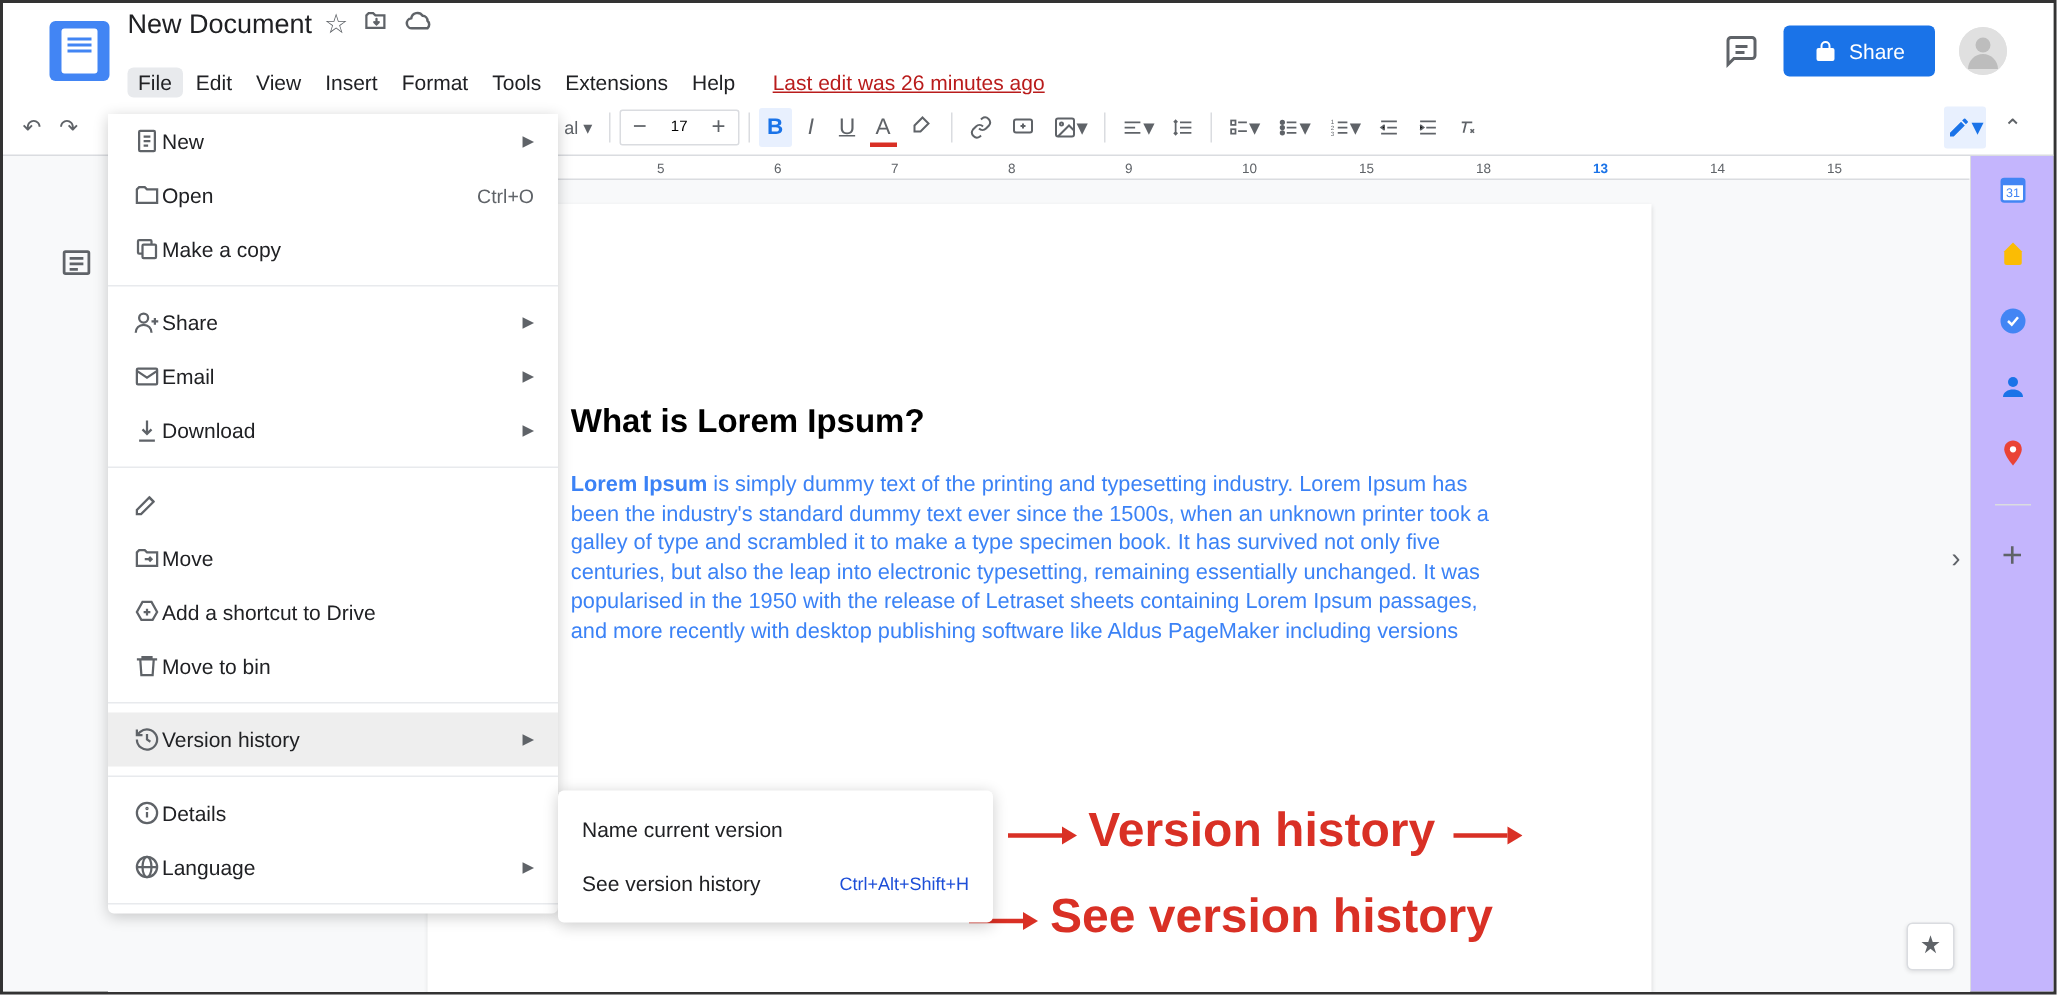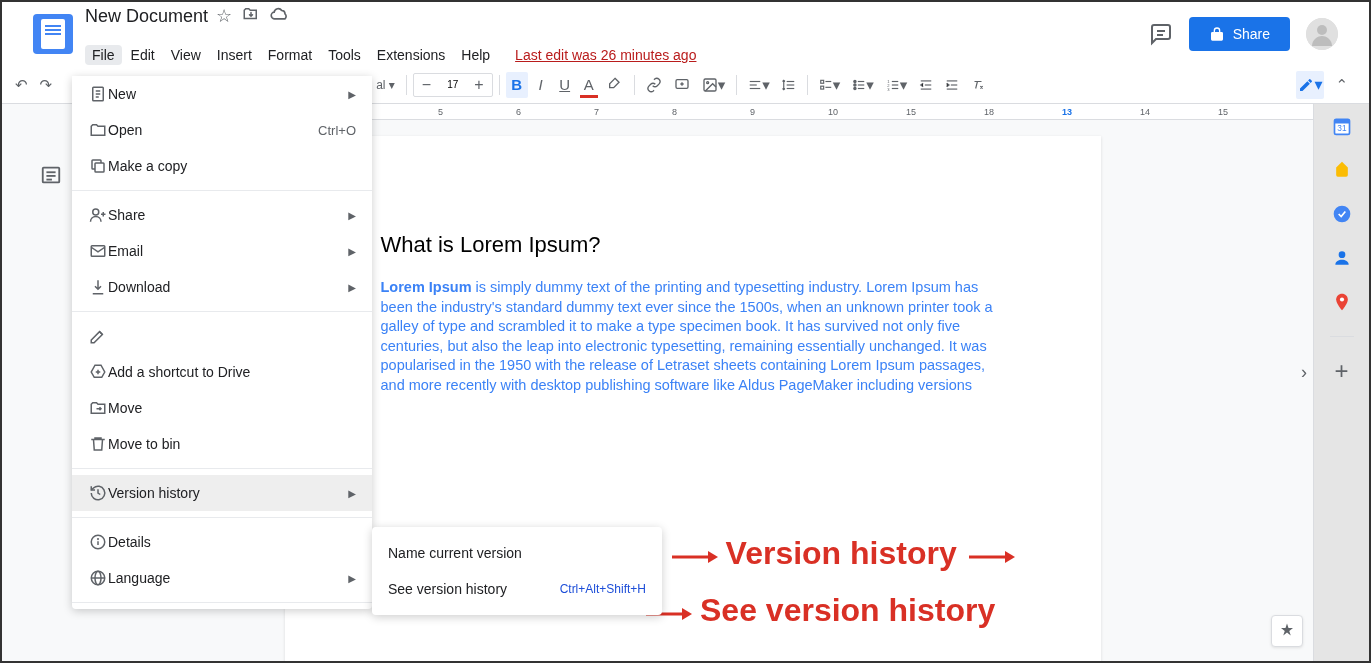--- a/index.html
+++ b/index.html
@@ -37,42 +37,42 @@
 
 .main-area { display: flex; height: calc(100% - 64px - 38px); position: relative; }
 .left-gutter { width: 70px; background: #f8f9fa; padding-top: 60px; padding-left: 38px;}
 .outline-icon { width: 24px; height: 24px; color: #5f6368; cursor: pointer; }
 
 .doc-scroll { flex: 1; overflow: auto; position: relative; background: #f8f9fa; }
 .ruler { height: 16px; background: #fff; border-bottom: 1px solid #dadce0; font-size: 9px; color: #5f6368; display: flex; align-items: center; padding-left: 54px; position: sticky; top: 0; gap: 0; }
 .ruler-tick { width: 78px; text-align: left; position: relative; }
 
 .page { width: 816px; min-height: 1056px; background: #fff; margin: 16px auto; box-shadow: 0 1px 3px rgba(0,0,0,0.12); padding: 96px 96px; }
-.doc-heading { font-size: 22px; font-weight: normal; color: #000; margin-bottom: 20px; }
+.doc-heading { font-size: 22px; font-weight: bold; color: #000; margin-bottom: 20px; margin-top: 36px; }
 .doc-para { font-size: 14.5px; color: #3b82f6; line-height: 1.35; }
 .doc-para b { font-weight: bold; }
 
 
 .dropdown { position: absolute; left: 70px; top: 74px; width: 300px; background: #fff; box-shadow: 0 2px 10px rgba(0,0,0,0.2); border-radius: 0 0 4px 4px; z-index: 100; max-height: 560px; overflow-y: auto; }
 .dropdown::-webkit-scrollbar { width: 12px; }
 .dropdown::-webkit-scrollbar-thumb { background: #dadce0; border-radius: 6px; }
 .dropdown-item { display: flex; align-items: center; padding: 8px 16px; font-size: 14px; color: #202124; cursor: pointer; gap: 0; position: relative; min-height: 36px;}
 .dropdown-item.highlighted { background: #eee; }
 .dd-icon { width: 20px; height: 20px; display: flex; align-items: center; justify-content: center; color: #5f6368; font-size: 16px; flex-shrink: 0; }
 .dd-label { flex: 1; }
 .dd-shortcut { color: #5f6368; font-size: 13px; }
 .dd-arrow { color: #5f6368; font-size: 10px; }
 .dd-divider { height: 1px; background: #e8eaed; margin: 6px 0; }
 
 .submenu { position: absolute; left: 370px; top: 525px; width: 290px; background: #fff; box-shadow: 0 2px 10px rgba(0,0,0,0.2); border-radius: 4px; z-index: 101; padding: 8px 0; }
 .submenu-item { display: flex; align-items: center; padding: 8px 16px; font-size: 14px; color: #202124; cursor: pointer; gap: 12px; min-height: 36px; }
 .sm-label { flex: 1; }
 .sm-shortcut { color: #1d4ed8; font-size: 12px; }
 
-.right-panel { width: 56px; background: #e5e5e5; border-left: 1px solid #dadce0; display: flex; flex-direction: column; align-items: center; padding-top: 12px; gap: 24px; }
+.right-panel { width: 56px; background: #c4b5fd; border-left: 1px solid #dadce0; display: flex; flex-direction: column; align-items: center; padding-top: 12px; gap: 24px; }
 .panel-icon { width: 20px; height: 20px; cursor: pointer; display: flex; align-items: center; justify-content: center; }
 
 .annotation { position: absolute; font-family: 'Comic Sans MS', cursive; font-size: 32px; color: #d93025; font-weight: bold; z-index: 50; pointer-events: none; white-space: nowrap;}
 .ann1 { left: 510px; top: 610px; }
 .ann2 { left: 640px; top: 668px; }
 .arrow-svg { display: inline-block; vertical-align: middle; }
 
 .explore-btn { position: absolute; right: 66px; bottom: 14px; width: 32px; height: 32px; background: #fff; border: 1px solid #dadce0; border-radius: 4px; display:flex;align-items:center;justify-content:center; color:#5f6368; cursor:pointer; box-shadow: 0 1px 3px rgba(0,0,0,0.1);}
 
 .chevron-collapse { position: absolute; right: 62px; top: 360px; color: #5f6368; font-size: 18px; cursor: pointer; }
@@ -396,34 +396,34 @@
       <span class="dd-icon">
         <svg width="18" height="18" viewBox="0 0 24 24" fill="none" stroke="currentColor" stroke-width="2">
           <path d="M3 17.25V21h3.75L17.81 9.94l-3.75-3.75z"></path>
           <path d="M14 6l4 4"></path>
         </svg>
       </span>
     </div>
     <div class="dropdown-item">
       <span class="dd-icon">
         <svg width="18" height="18" viewBox="0 0 24 24" fill="none" stroke="currentColor" stroke-width="2">
+          <path d="M3 7l2-2h5l2 2h9v12H3z"></path>
+          <path d="M10 13h6m-2-2l2 2-2 2"></path>
+        </svg>
+      </span>
+      <span class="dd-label">Move</span>
+    </div>
+    <div class="dropdown-item">
+      <span class="dd-icon">
+        <svg width="18" height="18" viewBox="0 0 24 24" fill="none" stroke="currentColor" stroke-width="2">
           <path d="M8 3h8l5 9-4 7H7l-4-7z"></path>
           <path d="M12 9v6m-3-3h6"></path>
         </svg>
       </span>
       <span class="dd-label">Add a shortcut to Drive</span>
-    </div>
-    <div class="dropdown-item">
-      <span class="dd-icon">
-        <svg width="18" height="18" viewBox="0 0 24 24" fill="none" stroke="currentColor" stroke-width="2">
-          <path d="M3 7l2-2h5l2 2h9v12H3z"></path>
-          <path d="M10 13h6m-2-2l2 2-2 2"></path>
-        </svg>
-      </span>
-      <span class="dd-label">Move</span>
     </div>
     <div class="dropdown-item">
       <span class="dd-icon">
         <svg width="18" height="18" viewBox="0 0 24 24" fill="none" stroke="currentColor" stroke-width="2">
           <path d="M3 6h18M8 6V4h8v2M6 6l1 14h10l1-14"></path>
         </svg>
       </span>
       <span class="dd-label">Move to bin</span>
     </div>
     <div class="dd-divider"></div>

